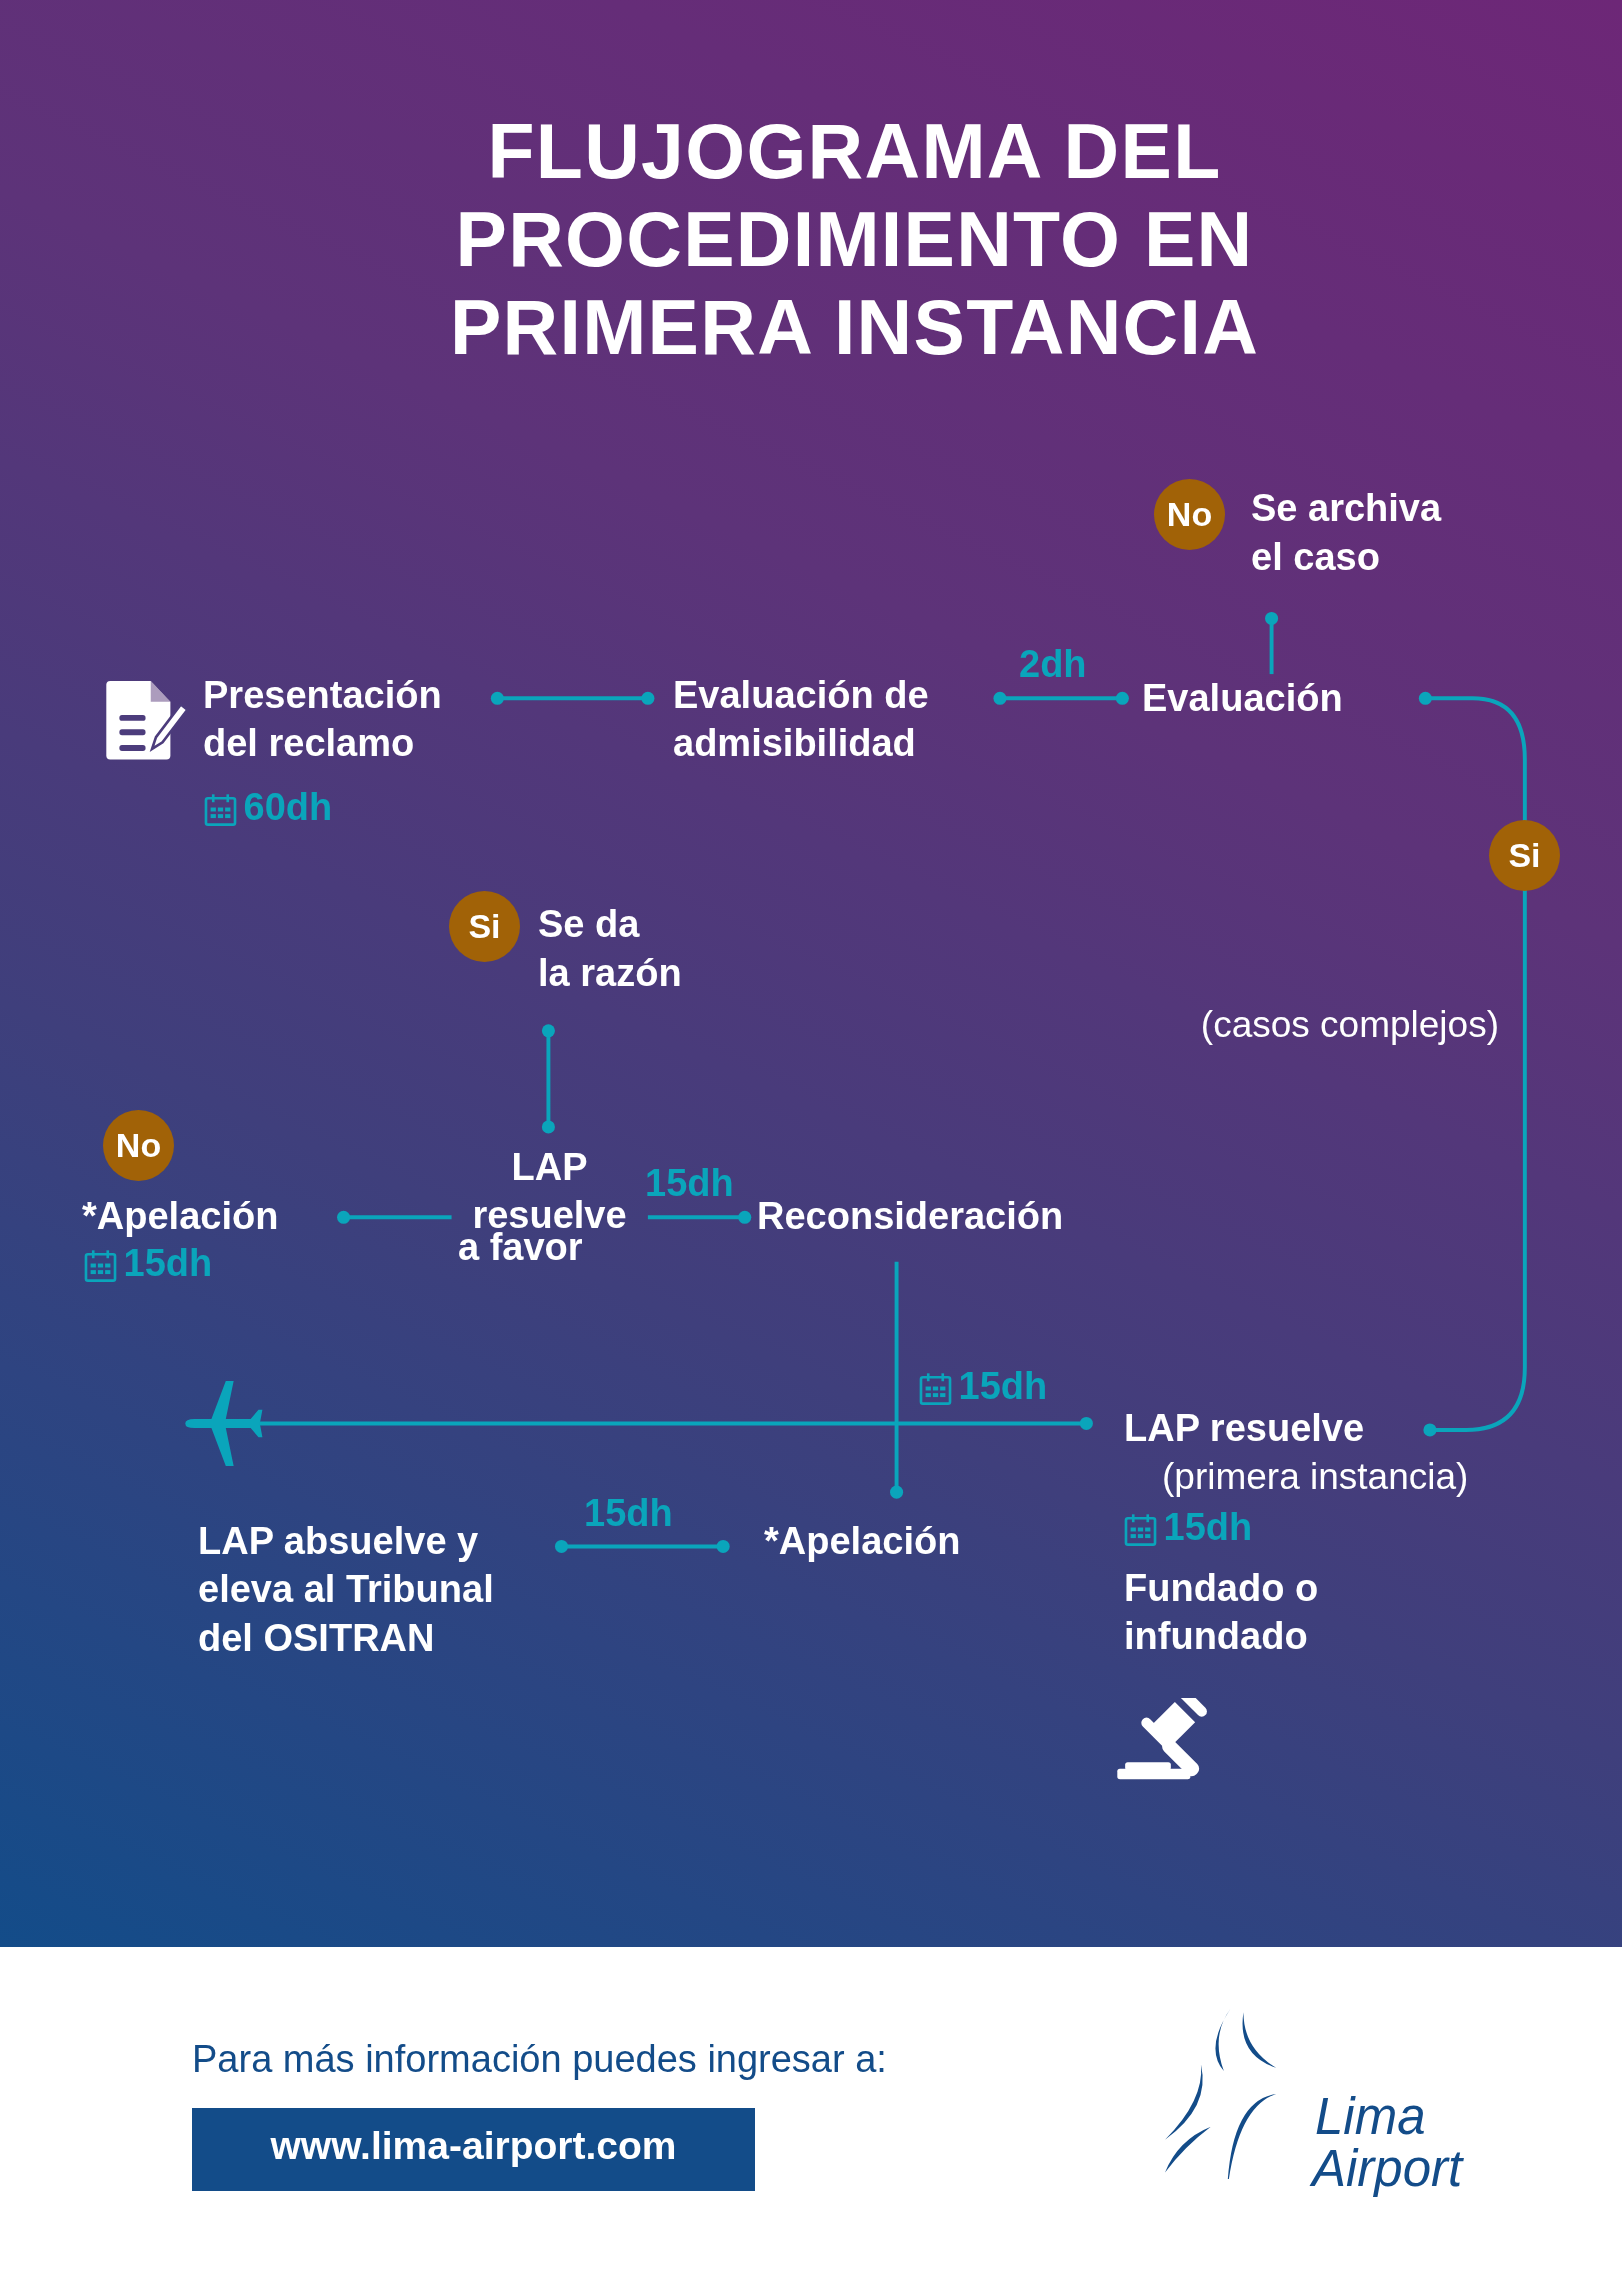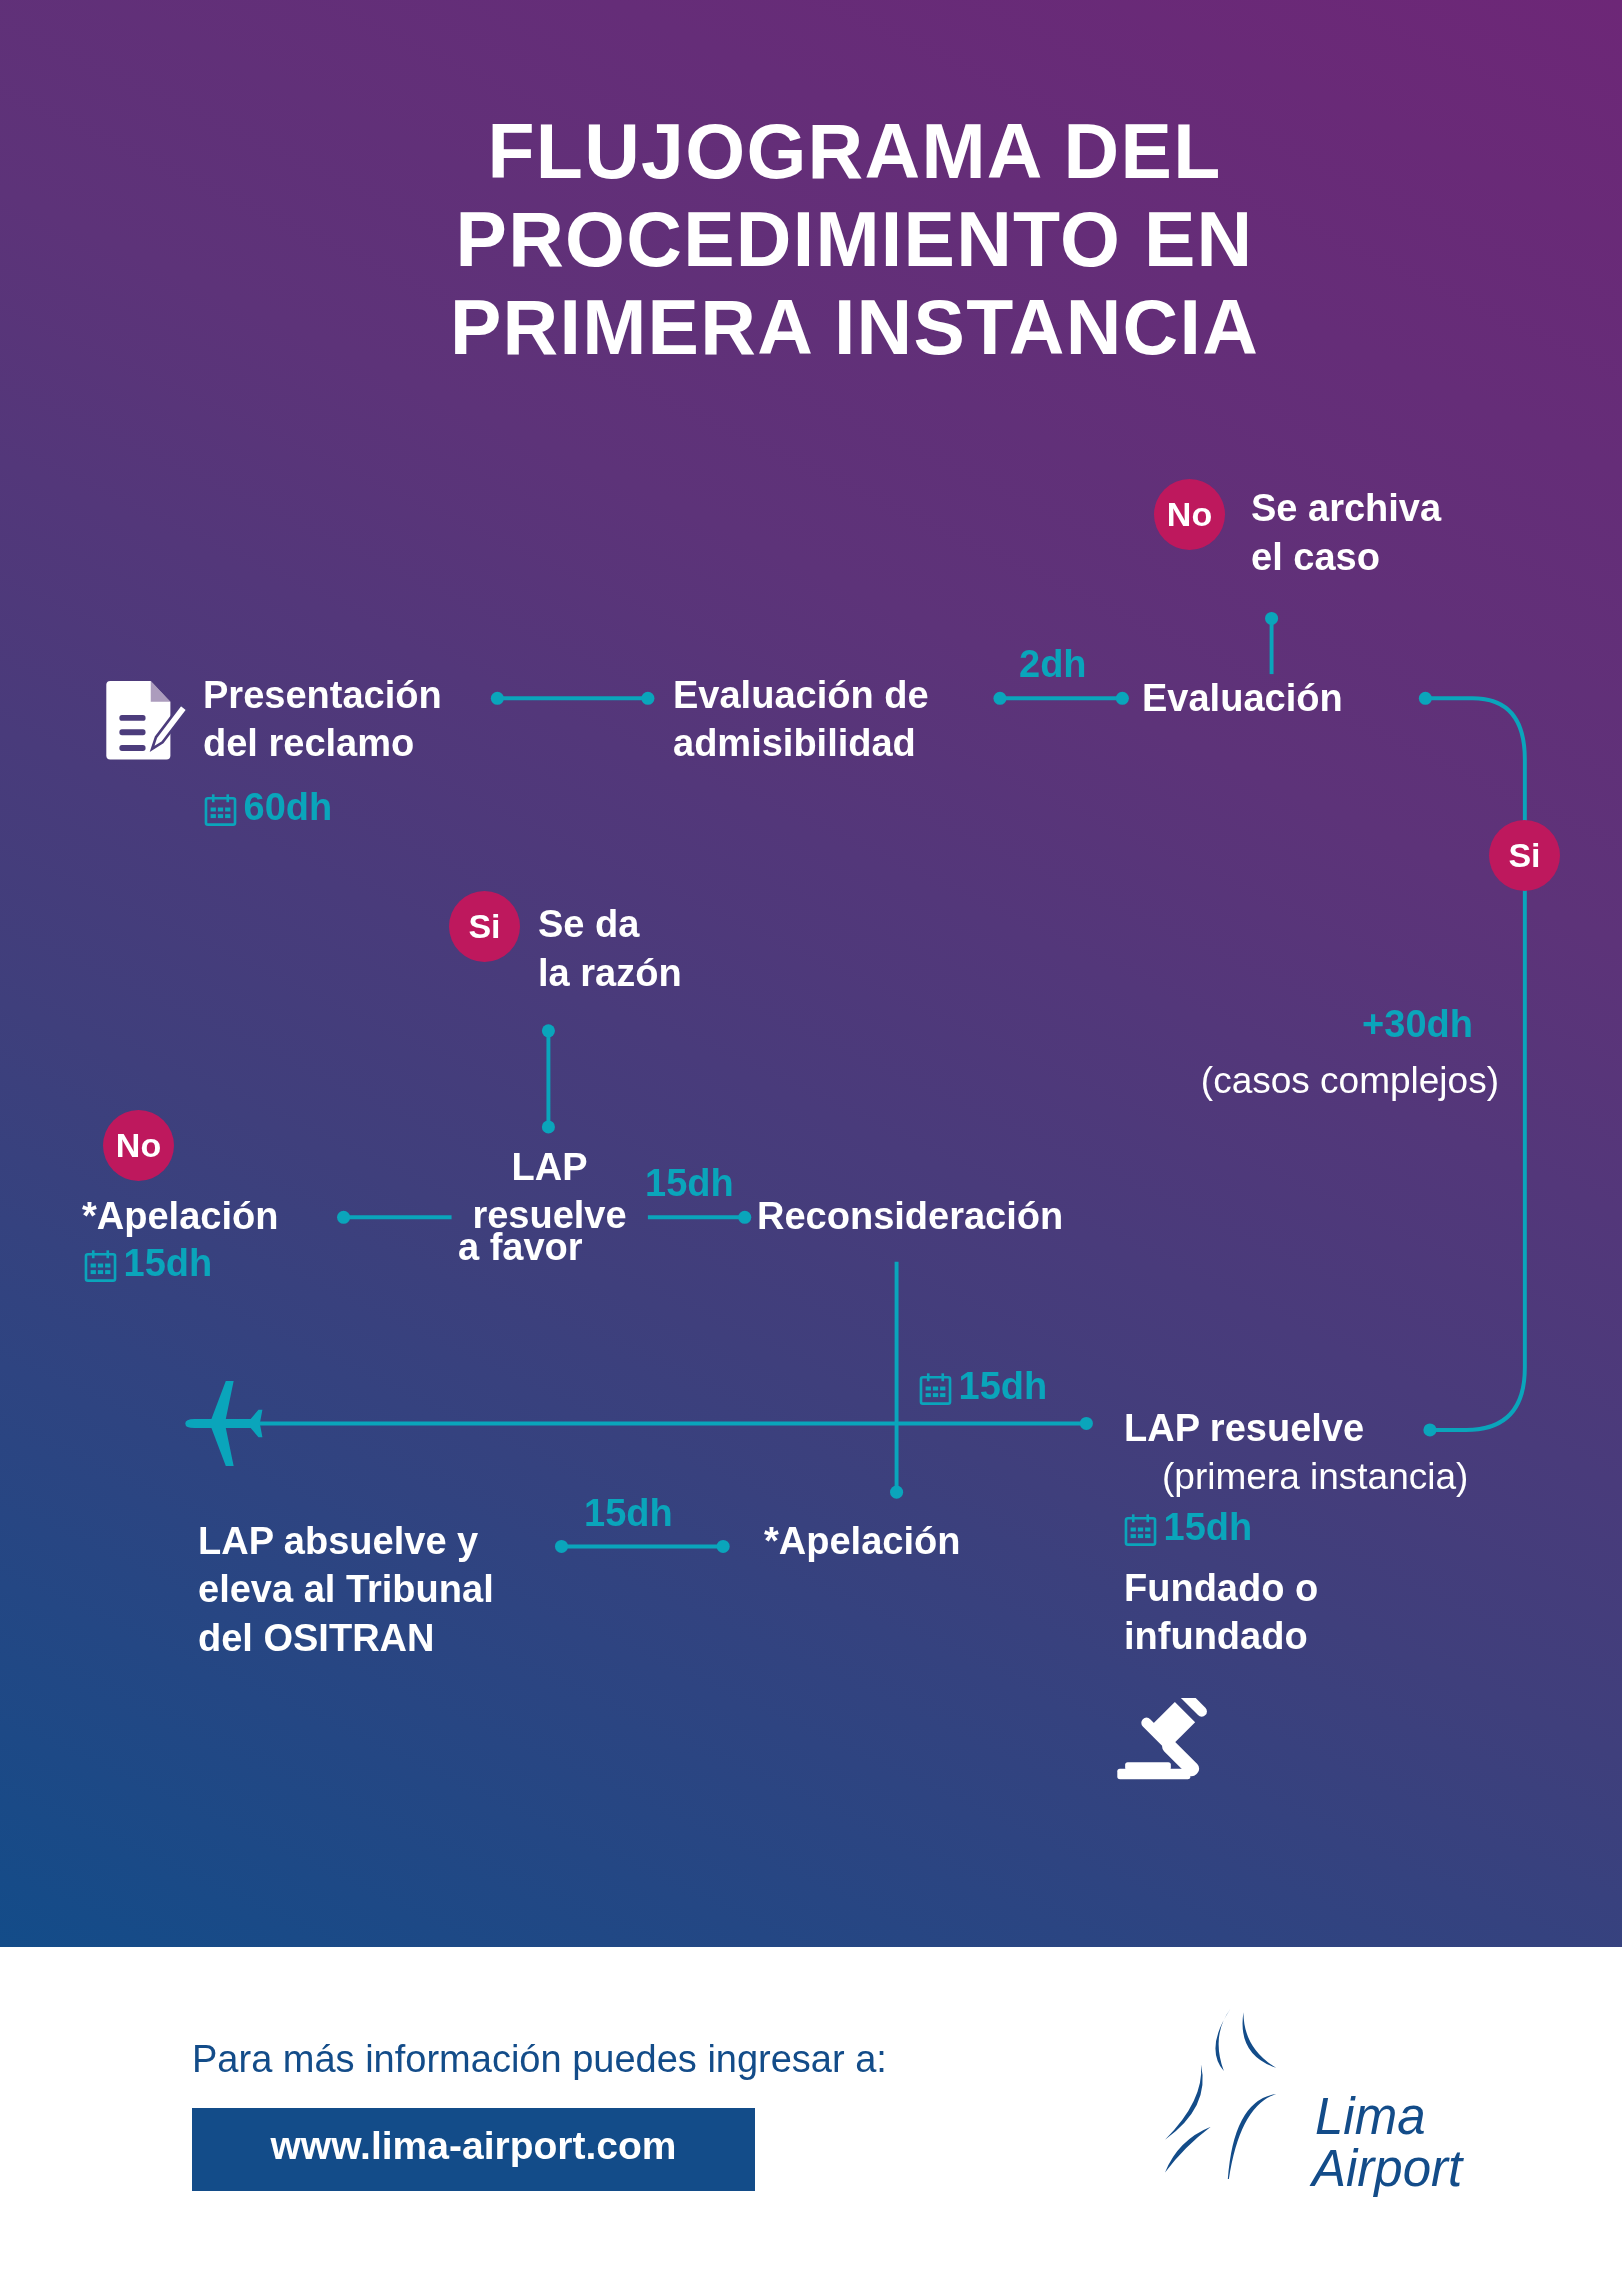--- a/index.html
+++ b/index.html
@@ -4,21 +4,21 @@
 <style>
   html,body{margin:0;padding:0;}
   body{width:1623px;height:2295px;position:relative;overflow:hidden;font-family:"Liberation Sans",sans-serif;}
   .bg{position:absolute;left:0;top:0;width:1623px;height:1947px;
       background:linear-gradient(205deg,#6d2777 0%,#5d3379 35%,#3f3f7c 65%,#134c89 100%);}
   .footer{position:absolute;left:0;top:1947px;width:1623px;height:349px;background:#ffffff;}
   .title{position:absolute;left:0;width:1623px;text-align:center;color:#fff;font-weight:bold;font-size:77px;letter-spacing:1.3px;line-height:92px;padding-left:43px;}
   .t{position:absolute;color:#fff;font-weight:bold;font-size:38px;line-height:48px;white-space:nowrap;}
   .tn{position:absolute;color:#fff;font-size:37px;line-height:48px;white-space:nowrap;margin-left:38px;}
   .dh{position:absolute;color:#0aa5bb;font-weight:bold;font-size:38px;line-height:46px;white-space:nowrap;}
-  .badge{position:absolute;width:71px;height:71px;border-radius:50%;background:#be185d;color:#fff;font-weight:bold;font-size:34px;line-height:71px;text-align:center;}
+  .badge{position:absolute;width:71px;height:71px;border-radius:50%;background:#a16207;color:#fff;font-weight:bold;font-size:34px;line-height:71px;text-align:center;}
   svg.lines{position:absolute;left:0;top:0;}
   .cal{display:inline-block;vertical-align:middle;margin-right:6.5px;}
   .url{position:absolute;left:192px;top:2108px;width:563px;height:83px;background:#134c89;color:#fff;font-weight:bold;font-size:39px;line-height:75px;text-align:center;}
   .info{position:absolute;left:192px;top:2036px;color:#134c89;font-size:38px;line-height:46px;white-space:nowrap;}
   .logo-text{position:absolute;color:#134c89;font-style:italic;font-size:51px;line-height:52px;font-weight:normal;}
 </style>
 </head>
 <body>
 
 <div class="bg"></div>
@@ -101,21 +101,20 @@
 
 <div class="t" style="left:1142px;top:674px">Evaluación</div>
 
 <div class="badge" style="left:1154px;top:479px">No</div>
 <div class="t" style="left:1251px;top:484px">Se archiva</div>
 <div class="t" style="left:1251px;top:533px">el caso</div>
 
 <div class="badge" style="left:1489px;top:820px">Si</div>
 
 <div style="position:absolute;right:124px;top:1001px;text-align:right;">
-  <div style="line-height:48px;white-space:nowrap;padding-right:26px"><span class="dh" style="position:static">+30dh</span></div>
   <div style="line-height:48px;white-space:nowrap;color:#fff;font-size:37px">(casos complejos)</div>
 </div>
 
 <div class="t" style="left:1124px;top:1404px">LAP resuelve</div>
 <div class="tn" style="left:1124px;top:1453px">(primera instancia)</div>
 <div class="dh" style="left:1124px;top:1504px">
   <svg class="cal" width="33" height="33" viewBox="0 0 50 50">
       <rect x="3" y="8" width="44" height="40" rx="3" fill="none" stroke="#0aa5bb" stroke-width="4"></rect>
       <rect x="12" y="2" width="4" height="12" fill="#0aa5bb"></rect>
       <rect x="34" y="2" width="4" height="12" fill="#0aa5bb"></rect>

